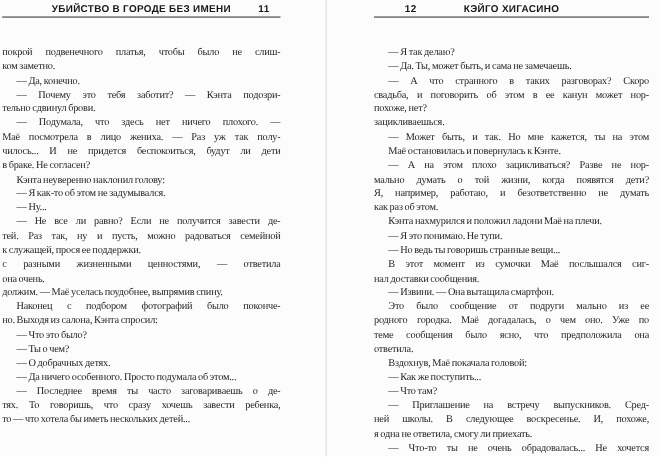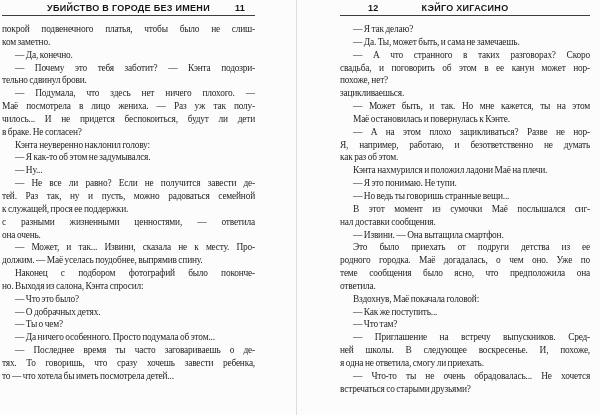--- a/index.html
+++ b/index.html
@@ -30,21 +30,21 @@
     font-weight: 700;
     font-size: 9px;
     letter-spacing: 0.3px;
     color: #171717;
     text-align: center;
     line-height: 11px;
   }
   .page-number { position: absolute; top: 3px; }
   .page-number.pos-right { right: 10px; }
   .page-number.pos-left  { left: 4px; margin-left: 24px; }
-  .page-body { margin-top: 7px; }
+  .page-body { margin-top: 26px; }
   .line {
     font-size: 9.4px;
     line-height: 12.85px;
     height: 12.85px;
     letter-spacing: -0.2px;
     word-spacing: -0.5px;
     text-align: justify;
     text-align-last: justify;
     overflow: hidden;
     white-space: normal;
@@ -73,60 +73,60 @@
         <div class="line">чилось... И не придется беспокоиться, будут ли дети</div>
         <div class="line last">в браке. Не согласен?</div>
         <div class="line last indent">Кэнта неуверенно наклонил голову:</div>
         <div class="line last indent">— Я как-то об этом не задумывался.</div>
         <div class="line last indent">— Ну...</div>
         <div class="line indent">— Не все ли равно? Если не получится завести де-</div>
         <div class="line">тей. Раз так, ну и пусть, можно радоваться семейной</div>
         <div class="line last">к служащей, прося ее поддержки.</div>
         <div class="line">с разными жизненными ценностями, — ответила</div>
         <div class="line last">она очень.</div>
-        <div class="line indent">— Может, и так... Извини, сказала не к месту. Про-</div>
         <div class="line last">должим. — Маё уселась поудобнее, выпрямив спину.</div>
         <div class="line indent">Наконец с подбором фотографий было поконче-</div>
         <div class="line last">но. Выходя из салона, Кэнта спросил:</div>
         <div class="line last indent">— Что это было?</div>
+        <div class="line last indent">— Ты о чем?</div>
         <div class="line last indent">— О добрачных детях.</div>
-        <div class="line last indent">— Ты о чем?</div>
         <div class="line last indent">— Да ничего особенного. Просто подумала об этом...</div>
         <div class="line indent">— Последнее время ты часто заговариваешь о де-</div>
         <div class="line">тях. То говоришь, что сразу хочешь завести ребенка,</div>
-        <div class="line last">то — что хотела бы иметь посмотрела детей...</div>
+        <div class="line last">то — что хотела бы иметь нескольких детей...</div>
       </div>
   </div>
 
   <div class="gutter"></div>
 
   <div class="page page-right">
     <div class="page-header">
       <span class="header-title">КЭЙГО ХИГАСИНО</span>
       <span class="page-number pos-left">12</span>
     </div>
     <div class="page-body">
         <div class="line last indent">— Я так делаю?</div>
         <div class="line last indent">— Да. Ты, может быть, и сама не замечаешь.</div>
         <div class="line indent">— А что странного в таких разговорах? Скоро</div>
         <div class="line">свадьба, и поговорить об этом в ее канун может нор-</div>
         <div class="line last">похоже, нет?</div>
         <div class="line last">зацикливаешься.</div>
         <div class="line indent">— Может быть, и так. Но мне кажется, ты на этом</div>
         <div class="line last indent">Маё остановилась и повернулась к Кэнте.</div>
         <div class="line indent">— А на этом плохо зацикливаться? Разве не нор-</div>
+        <div class="line">мально думать о той жизни, когда появятся дети?</div>
         <div class="line">Я, например, работаю, и безответственно не думать</div>
         <div class="line last">как раз об этом.</div>
         <div class="line last indent">Кэнта нахмурился и положил ладони Маё на плечи.</div>
         <div class="line last indent">— Я это понимаю. Не тупи.</div>
         <div class="line last indent">— Но ведь ты говоришь странные вещи...</div>
         <div class="line indent">В этот момент из сумочки Маё послышался сиг-</div>
         <div class="line last">нал доставки сообщения.</div>
         <div class="line last indent">— Извини. — Она вытащила смартфон.</div>
-        <div class="line indent">Это было приехать от подруги детства из ее</div>
+        <div class="line indent">Это было сообщение от подруги мально из ее</div>
         <div class="line">родного городка. Маё догадалась, о чем оно. Уже по</div>
         <div class="line">теме сообщения было ясно, что предположила она</div>
         <div class="line last">ответила.</div>
         <div class="line last indent">Вздохнув, Маё покачала головой:</div>
         <div class="line last indent">— Как же поступить...</div>
         <div class="line last indent">— Что там?</div>
         <div class="line indent">— Приглашение на встречу выпускников. Сред-</div>
         <div class="line">ней школы. В следующее воскресенье. И, похоже,</div>
         <div class="line last">я одна не ответила, смогу ли приехать.</div>
         <div class="line indent">— Что-то ты не очень обрадовалась... Не хочется</div>

